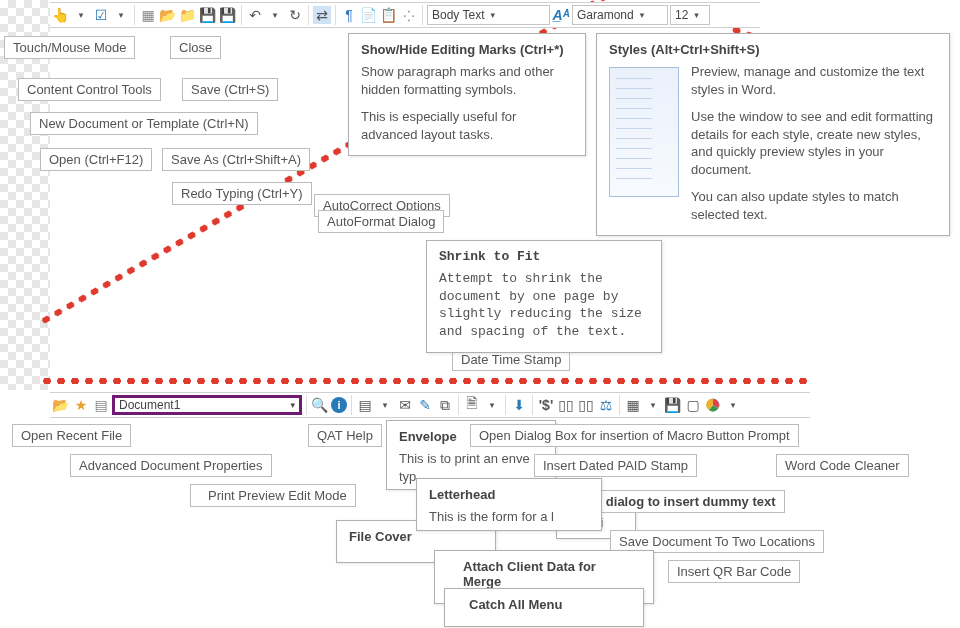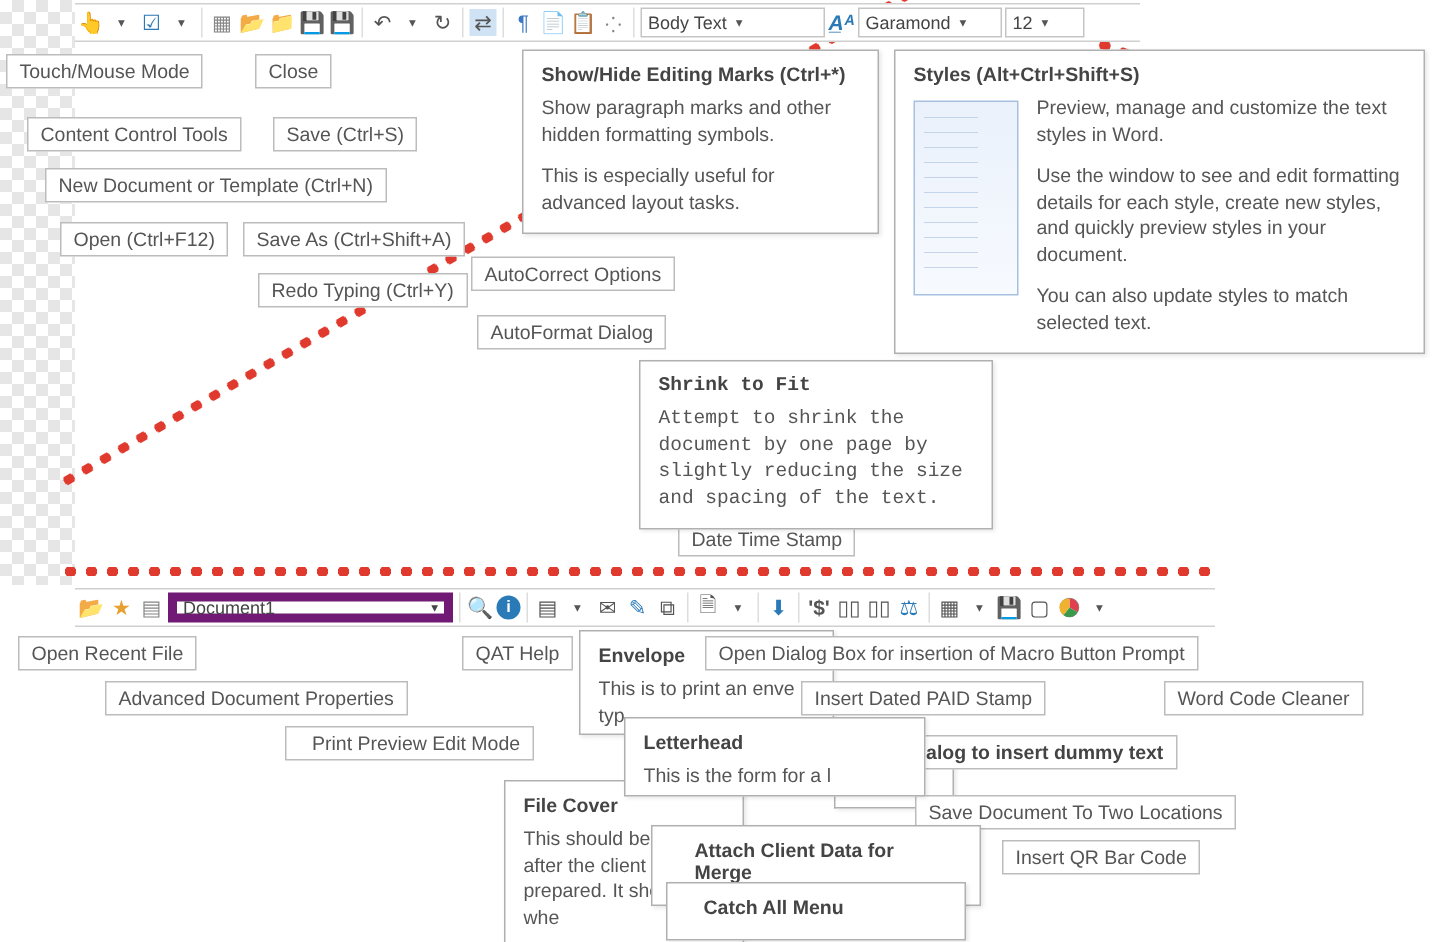--- a/index.html
+++ b/index.html
@@ -85,21 +85,21 @@
     margin-top:4px;
     position:relative;
   }
   .styles-thumb::before {
     content:"";
     position:absolute; left:6px; right:26px; top:10px; bottom:10px;
     background:
       repeating-linear-gradient(#c4d4ea,#c4d4ea 1px,transparent 1px,transparent 10px);
   }
   .doc-combo {
-    border:6px solid #701a75;
+    border:3px solid #701a75;
     height:20px; width:190px;
     display:flex; align-items:center; justify-content:space-between;
     padding:0 4px; font-size:12px; background:#fff;
   }
   .red-dots {
     position:absolute;
     height:6px;
     background:
       radial-gradient(circle,#e03a2f 48%,transparent 52%) repeat-x;
     background-size: 14px 6px;
@@ -141,21 +141,21 @@
   <span class="sep"></span>
   <span class="ddown" style="width:123px;">
     <span>Body Text</span>
     <span class="caret">▾</span>
   </span>
   <span class="icon" style="color:#2a7ab8;font-style:italic;font-weight:bold;">A̲ᴬ</span>
   <span class="ddown" style="width:96px;">
     <span>Garamond</span>
     <span class="caret">▾</span>
   </span>
-  <span class="ddown" style="width:53px;align-items:center;">
+  <span class="ddown" style="width:40px;align-items:center;">
     <span>12</span>
     <span class="caret">▾</span>
   </span>
 </div>
 
 <div class="toolbar" style="left:50px; top:392px; width:760px;">
   <span class="icon" style="color:#e0a040;">📂</span>
   <span class="icon" style="color:#e8a030;">★</span>
   <span class="icon" style="color:#888;">▤</span>
   <span class="doc-combo">
@@ -198,21 +198,21 @@
 </div>
 
 <div class="callout" style="left:4px; top:36px;"><span>Touch/Mouse Mode</span></div>
 <div class="callout" style="left:170px; top:36px;"><span>Close</span></div>
 <div class="callout" style="left:18px; top:78px;"><span>Content Control Tools</span></div>
 <div class="callout" style="left:182px; top:78px;"><span>Save (Ctrl+S)</span></div>
 <div class="callout" style="left:30px; top:112px;"><span>New Document or Template (Ctrl+N)</span></div>
 <div class="callout" style="left:40px; top:148px;"><span>Open (Ctrl+F12)</span></div>
 <div class="callout" style="left:162px; top:148px;"><span>Save As (Ctrl+Shift+A)</span></div>
 <div class="callout" style="left:172px; top:182px;"><span>Redo Typing (Ctrl+Y)</span></div>
-<div class="callout" style="left:314px; top:171px;"><span>AutoCorrect Options</span></div>
+<div class="callout" style="left:314px; top:194px;"><span>AutoCorrect Options</span></div>
 <div class="callout" style="left:318px; top:210px;"><span>AutoFormat Dialog</span></div>
 <div class="callout" style="left:452px; top:348px;"><span>Date  Time Stamp</span></div>
 
 <div class="tooltip" style="left:348px; top:33px; width:238px;">
   <div class="ttl">Show/Hide Editing Marks (Ctrl+*)</div>
   <div class="body">
     <p>Show paragraph marks and other hidden formatting symbols.</p>
     <p>This is especially useful for advanced layout tasks.</p>
   </div>
 </div>
@@ -248,37 +248,31 @@
 <div class="callout" style="left:668px; top:560px;"><span>Insert QR Bar Code</span></div>
 
 <div class="tooltip" style="left:386px; top:420px; width:170px; padding-bottom:4px; z-index:4;">
   <div class="ttl">Envelope</div>
   <div class="body">
     <span>This is to print an enve</span><br>
     <span>typ</span>
   </div>
 </div>
 
-<div class="tooltip" style="left:416px; top:478px; width:201px; padding-bottom:4px; z-index:5;">
+<div class="tooltip" style="left:416px; top:478px; width:186px; padding-bottom:4px; z-index:5;">
   <div class="ttl">Letterhead</div>
   <div class="body"><span>This is the form for a l</span></div>
 </div>
 
 <div class="tooltip" style="left:556px; top:510px; width:80px; padding:4px 8px 6px 8px; border-top:none; z-index:4;">
   <div class="body"><span>This gi</span></div>
 </div>
 
 <div class="tooltip" style="left:336px; top:520px; width:160px; z-index:3;">
   <div class="ttl">File Cover</div>
-  <div class="body">
-    <span>This should be</span><br>
-    <span>after the client</span><br>
-    <span>prepared. It    sho</span><br>
-    <span>whe</span>
-  </div>
 </div>
 
 <div class="tooltip" style="left:434px; top:550px; width:220px; padding:8px 28px;">
   <div class="ttl">Attach Client Data for Merge</div>
 </div>
 
 <div class="tooltip" style="left:444px; top:588px; width:200px; padding:8px 24px;">
   <div class="ttl">Catch All Menu</div>
 </div>
 

